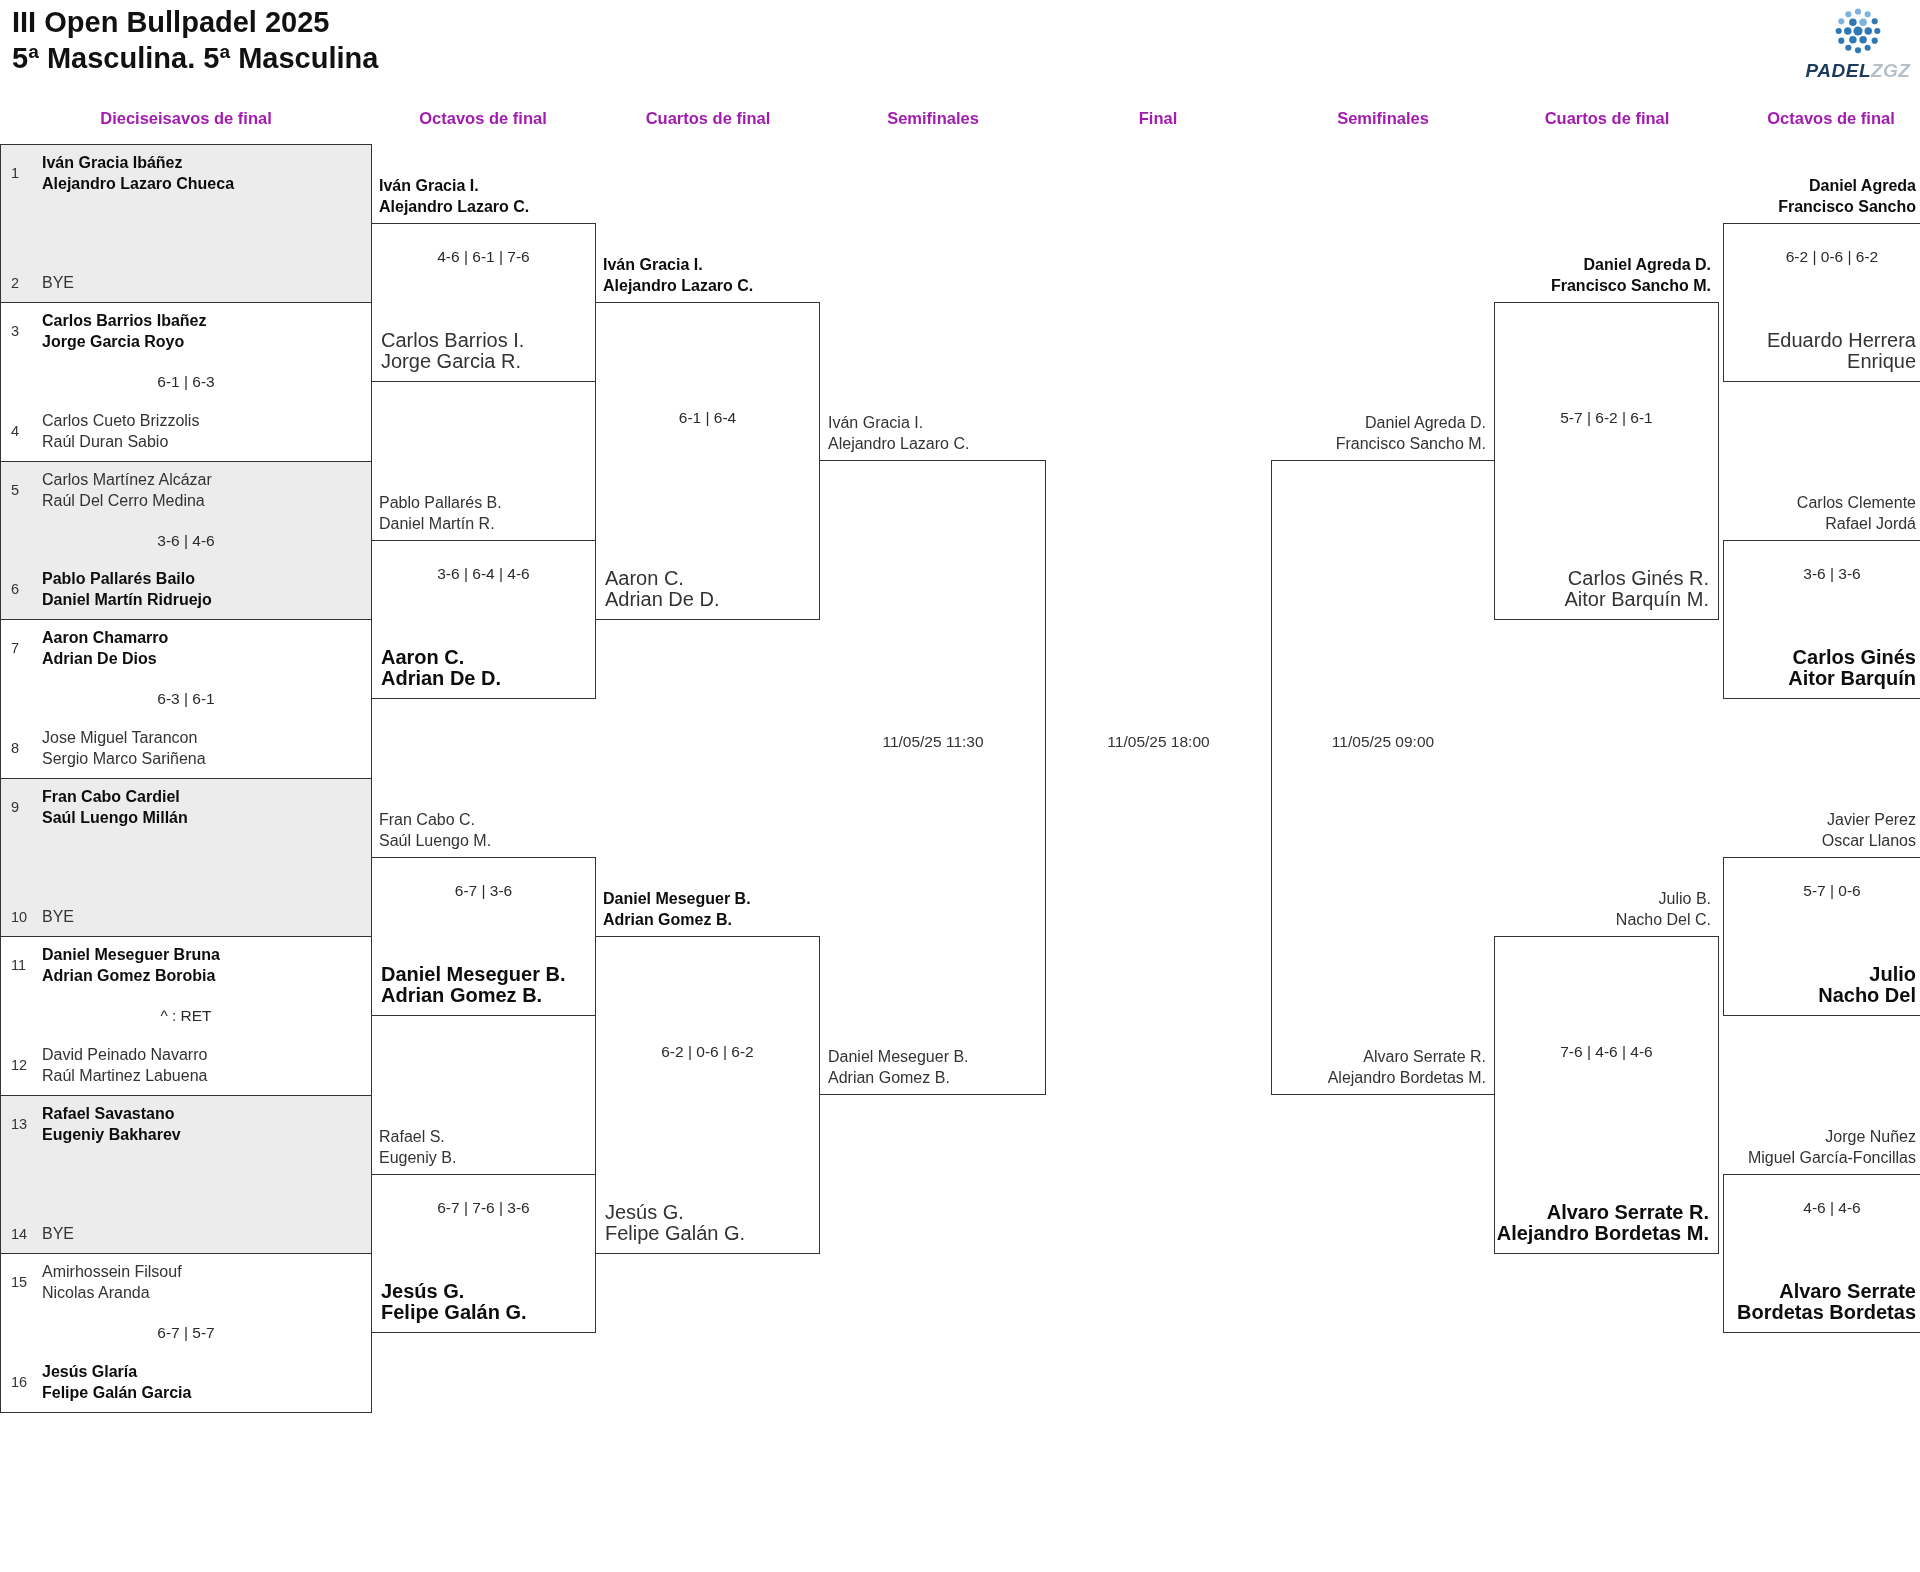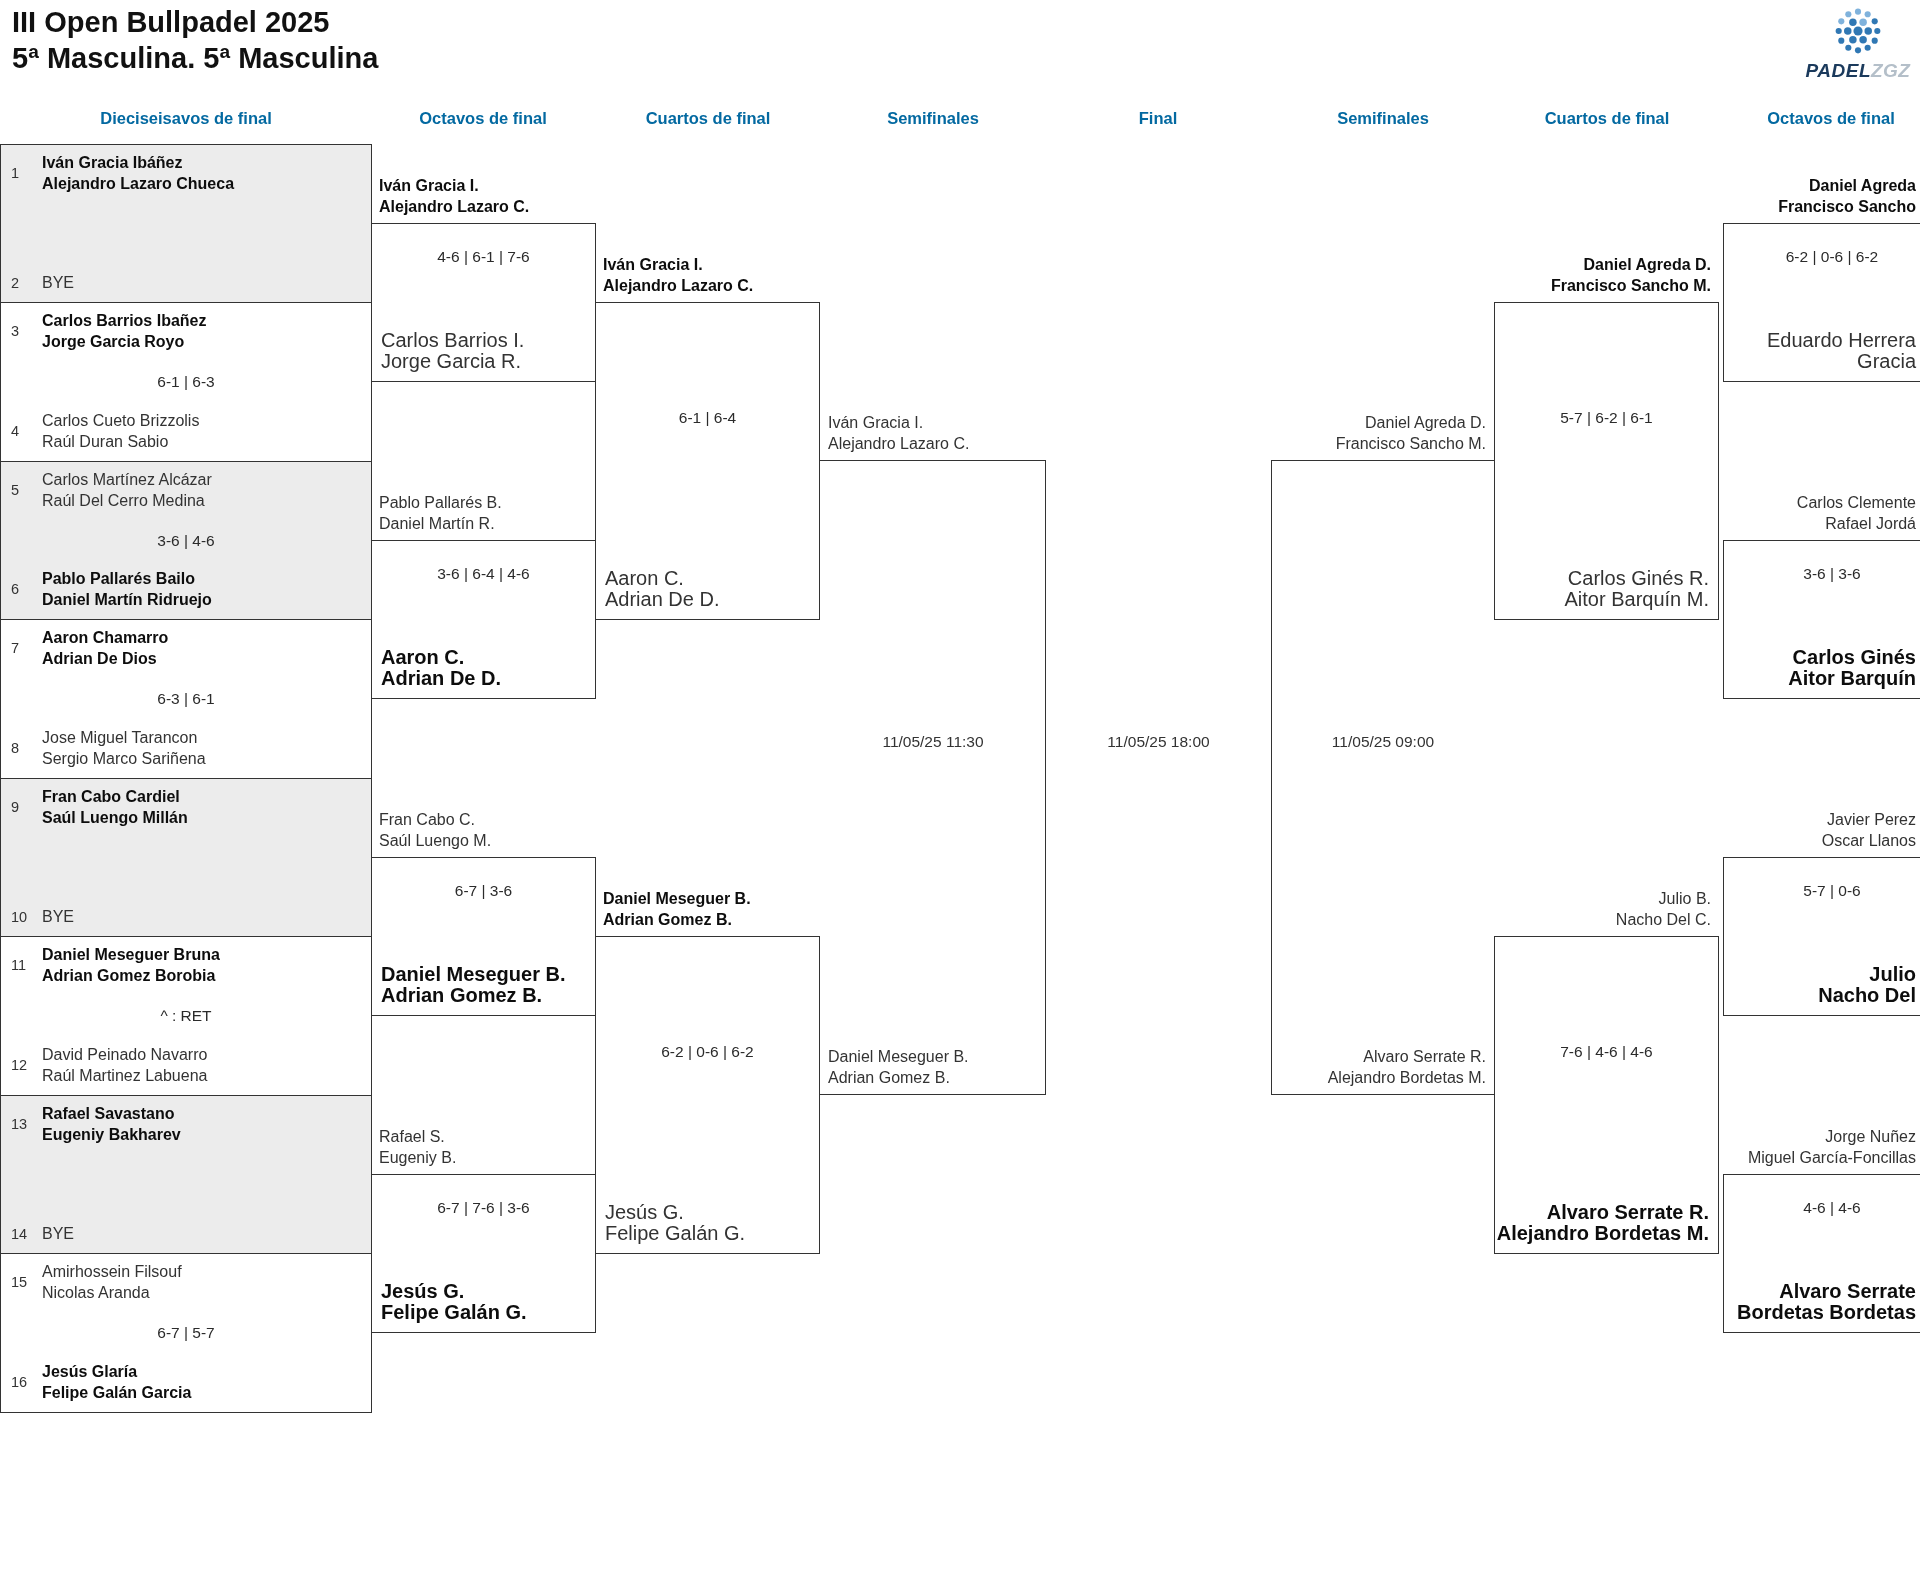--- a/index.html
+++ b/index.html
@@ -4,21 +4,21 @@
 <style>
   html,body { margin:0; padding:0; background:#fff; }
   .canvas {
     position:relative; width:1920px; height:1572px; background:#fff;
     overflow:hidden; font-family:"Liberation Sans", sans-serif; color:#1a1a1a;
   }
   .title1, .title2 { position:absolute; left:12px; font-weight:700; font-size:29px; color:#111; white-space:nowrap; }
   .title1 { top:6px; }
   .title2 { top:42px; }
 
-  .round-header { position:absolute; top:109px; width:226px; text-align:center; font-size:16.5px; font-weight:600; color:#0369a1; white-space:nowrap; }
+  .round-header { position:absolute; top:109px; width:226px; text-align:center; font-size:16.5px; font-weight:600; color:#a21caf; white-space:nowrap; }
 
   
   .pairbox { position:absolute; left:0; width:372px; border:1px solid #333; box-sizing:border-box; background:#fff; }
   .pairbox.shade { background:#ececec; }
   .entry { position:absolute; left:10px; right:6px; display:flex; gap:9px; align-items:center; }
   .entry.etop { top:7px; }
   .entry.ebot { bottom:9px; }
   .seed { width:22px; flex:none; font-size:14.5px; color:#333; }
   .nm { font-size:16px; line-height:21px; color:#333; }
   .bold .nm, .team-above.bold, .team-in.bold { font-weight:700; color:#0d0d0d; }
@@ -359,21 +359,21 @@
   </div>
 
   <div class="team-above ra bold" style="right:4px;top:175px">
       <span class="l">Daniel Agreda</span>
       <span class="l">Francisco Sancho</span>
     </div>
   <div class="mbox" style="left:1723px;top:223px;width:218px;height:159px">
     <div class="mscore" style="top:24px">6-2 | 0-6 | 6-2</div>
     <div class="team-in ra" style="right:24px">
         <span class="l">Eduardo Herrera</span>
-        <span class="l">Gracia</span>
+        <span class="l">Enrique</span>
       </div>
   </div>
 
   <div class="team-above ra" style="right:4px;top:492px">
       <span class="l">Carlos Clemente</span>
       <span class="l">Rafael Jordá</span>
     </div>
   <div class="mbox" style="left:1723px;top:540px;width:218px;height:159px">
     <div class="mscore" style="top:24px">3-6 | 3-6</div>
     <div class="team-in ra bold" style="right:24px">

